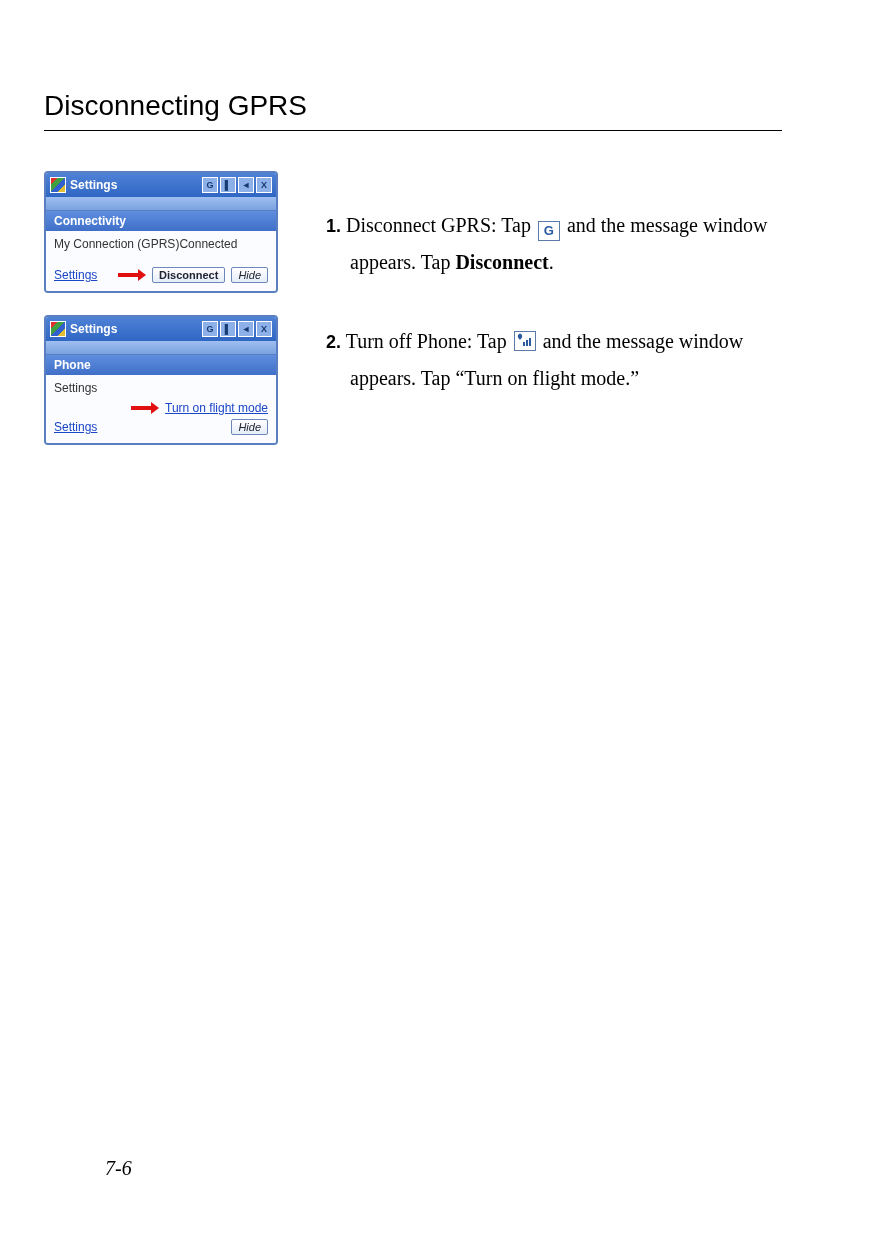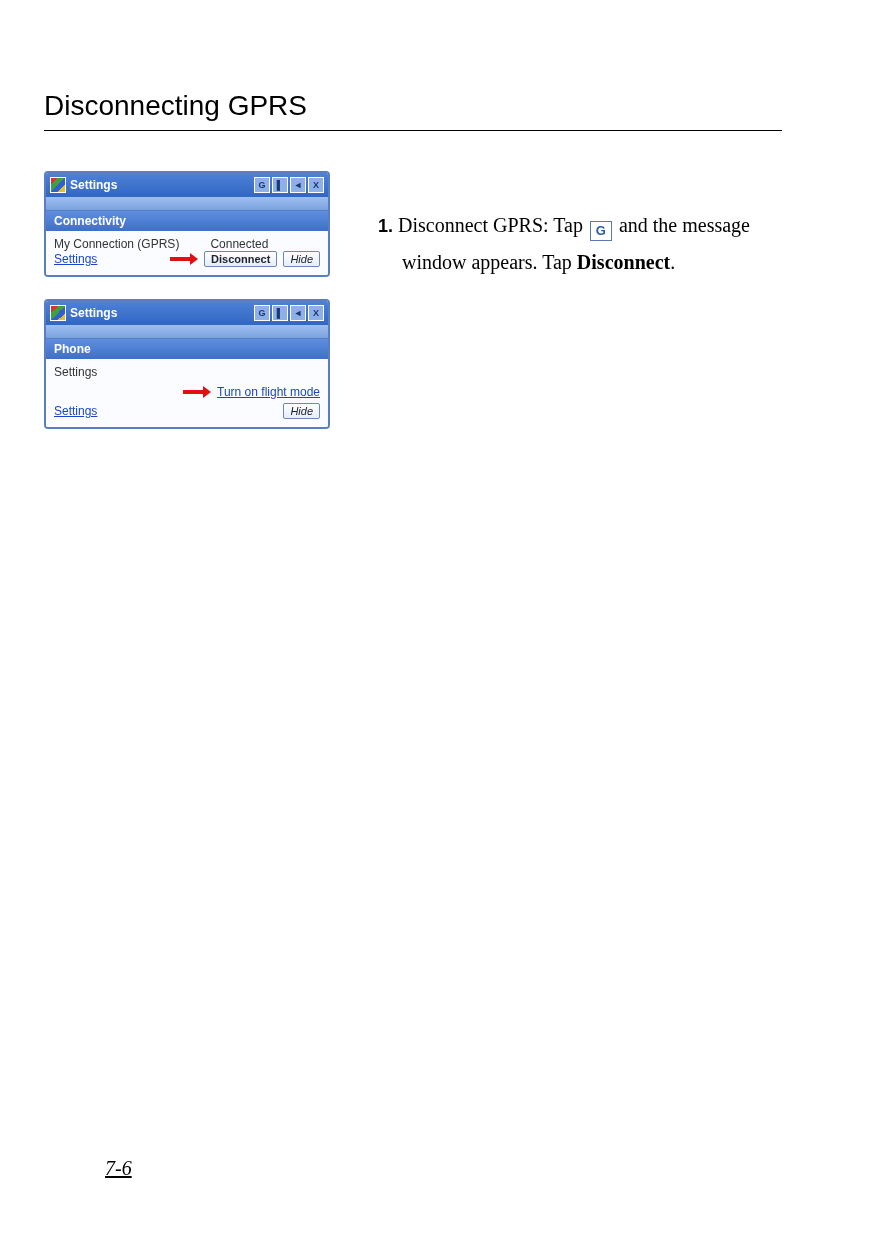--- a/index.html
+++ b/index.html
@@ -26,21 +26,21 @@
     border: none;
     border-top: 1px solid #000;
     margin: 0 0 34px 0;
   }
   .cols {
     display: flex;
     gap: 48px;
     align-items: flex-start;
   }
   .left {
-    width: 286px;
+    width: 234px;
     flex: none;
     display: flex;
     flex-direction: column;
     gap: 22px;
     padding-top: 6px;
   }
   .right {
     flex: 1;
     font-size: 20px;
     line-height: 1.85;
@@ -117,21 +117,21 @@
   .section-head {
     background: linear-gradient(#5f8edf, #3f6fc8);
     color: #fff;
     font-weight: bold;
     padding: 3px 8px;
   }
   .panel-body {
     background: #fbfcff;
     padding: 6px 8px 8px;
   }
-  .row1 { display: flex; justify-content: flex-start; color: #333; margin-bottom: 0; gap: 31px; }
+  .row1 { display: flex; justify-content: flex-start; color: #333; margin-bottom: 16px; }
   .btnrow { display: flex; align-items: center; gap: 6px; }
   .linkish { color: #1a46c8; text-decoration: underline; }
   .arrow {
     width: 28px; height: 8px; position: relative;
   }
   .arrow::before {
     content: ""; position: absolute; left: 0; top: 2px; width: 20px; height: 4px; background: #e01010;
   }
   .arrow::after {
     content: ""; position: absolute; right: 0; top: -2px; width: 0; height: 0;
@@ -150,21 +150,20 @@
   .body2-top { color:#333; margin-bottom: 6px; }
   .flightrow { display:flex; justify-content:flex-end; align-items:center; gap:6px; margin-bottom:4px;}
   .hiderow { display:flex; justify-content:space-between; align-items:center; }
 
   .page-num {
     position: absolute;
     left: 105px;
     bottom: 58px;
     font-style: italic;
     font-size: 20px;
-    text-decoration: underline;
   }
 </style>
 </head>
 <body>
 
 <div class="page">
   <h1 class="heading">Disconnecting GPRS</h1>
   <hr class="rule">
 
   <div class="cols">
@@ -225,18 +224,26 @@
       </div>
 
     </div>
 
     <div class="right">
 
       <div class="step">
         <span class="num">1.</span><span> Disconnect GPRS: Tap </span><span class="inline-icon">G</span><span> and the message window appears. Tap </span><span class="bold">Disconnect</span><span>.</span>
       </div>
 
+      <div class="step">
+        <span class="num">2.</span><span> Turn off Phone: Tap </span><span class="inline-icon"><svg width="16" height="16" viewBox="0 0 16 16">
+              <path d="M3 2 L3 7 M3 2 Q6 4 3 7 M3 2 Q0 4 3 7" stroke="#2a5aa0" stroke-width="1.5" fill="none"></path>
+              <rect x="6" y="10" width="2" height="4" fill="#2a5aa0"></rect>
+              <rect x="9" y="8" width="2" height="6" fill="#2a5aa0"></rect>
+              <rect x="12" y="6" width="2" height="8" fill="#2a5aa0"></rect>
+            </svg></span><span> and the message window appears. Tap </span><span>“Turn on flight mode.”</span><span></span>
+      </div>
 
     </div>
   </div>
 </div>
 
 <div class="page-num">7-6</div>
 
 </body></html>

